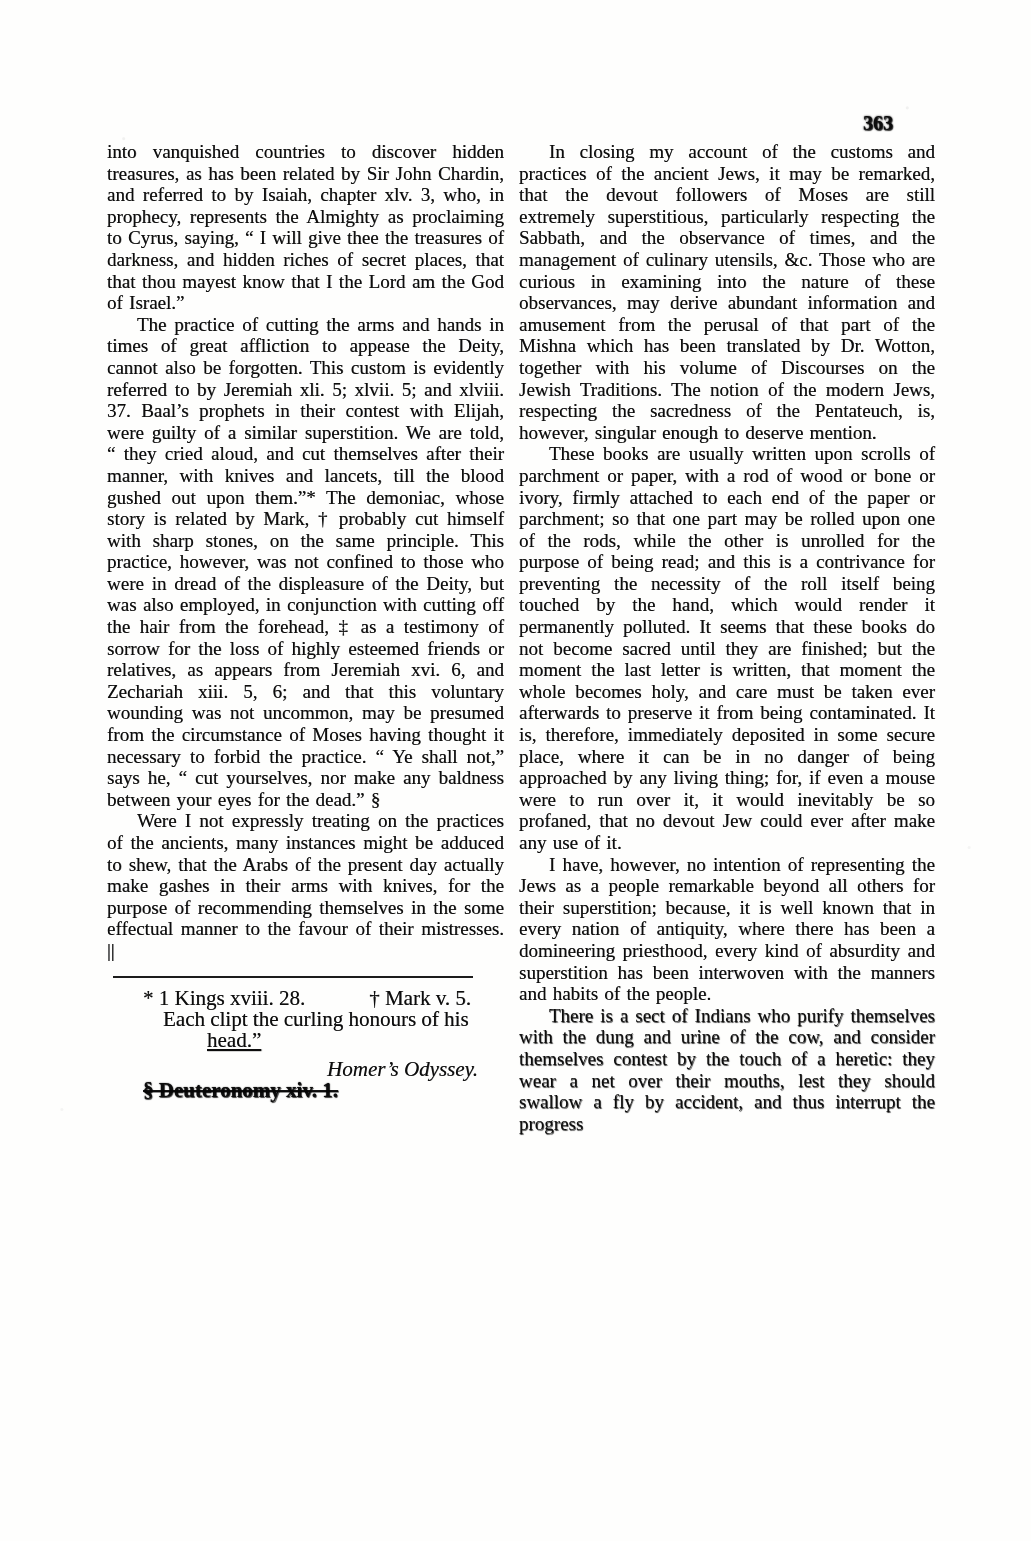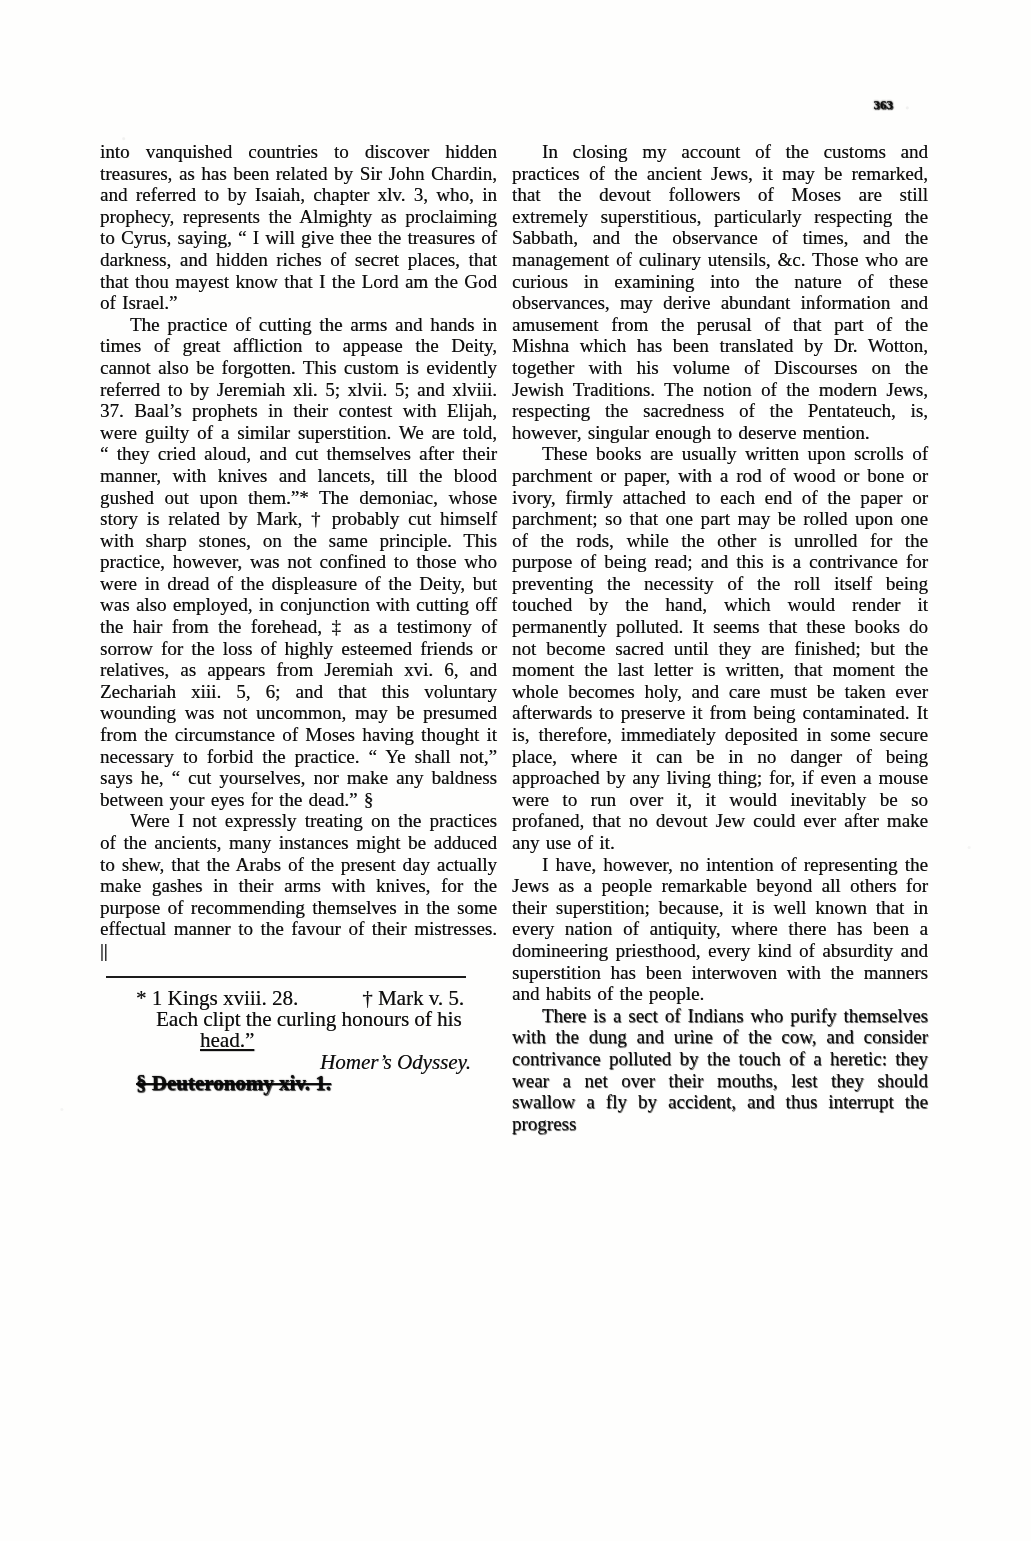--- a/index.html
+++ b/index.html
@@ -25,27 +25,27 @@
 
   .running-head {
     position: absolute; top: 96px; left: 0; right: 0; height: 34px;
   }
   .running-title {
     position: absolute; left: 0; right: 0; text-align: center;
     font-style: italic; font-weight: 700; font-size: 22px;
     letter-spacing: 0.4px;
   }
   .page-number {
-    position: absolute; right: 138px; top: 1px;
-    font-weight: 700; font-size: 13px;
+    position: absolute; right: 138px; top: 16px;
+    font-weight: 700; font-size: 20px;
     text-shadow: 0 0 2px rgba(0,0,0,0.9), 1px 1px 1px rgba(0,0,0,0.8);
   }
 
   .columns {
-    position: absolute; top: 141px; left: 100px; width: 828px;
+    position: absolute; top: 141px; left: 107px; width: 828px;
     display: flex; gap: 15px;
   }
   .col { text-align: justify; font-size: 19px; line-height: 21.6px; }
   .col-left  { width: 397px; }
   .col-right { width: 416px; }
 
   .para { margin: 0; text-indent: 30px; word-spacing: 1.5px; }
   .para.noindent { text-indent: 0; }
   .col-right .para:last-child {
     text-shadow: 0.6px 0.5px 0.8px rgba(0,0,0,0.75);
@@ -58,21 +58,21 @@
   .footnotes { font-size: 21px; line-height: 20.5px; }
   .fn-refs { display: flex; padding-left: 36px; }
   .fn-refs .ref-left { margin-right: 64px; }
   .fn-poem { margin-top: 1px; }
   .fn-poem .pl-0 { padding-left: 36px; }
   .fn-poem .pl-1 { padding-left: 100px; }
   .fn-poem .pl-2 { padding-left: 56px; }
   .fn-poem .pl-3 { padding-left: 100px; text-decoration: underline; }
   .fn-attrib {
     font-style: italic; text-align: right; padding-right: 26px;
-    margin-top: 2px;
+    margin-top: 9px;
   }
   .fn-note { padding-left: 0; }
   .fn-note.lead { text-indent: 36px; }
   .fn-note.hang { text-indent: 24px; }
   .overstruck {
     font-weight: 700;
     text-decoration: line-through;
     text-decoration-color: rgba(10,10,10,0.45);
     text-decoration-thickness: 2px;
     text-shadow: 0 0 1.2px rgba(0,0,0,0.85), 0.8px 0.6px 0.8px rgba(0,0,0,0.7);
@@ -107,17 +107,17 @@
         </div>
         <div class="fn-attrib">Homer’s Odyssey.</div>
         <div class="fn-note lead overstruck">§ Deuteronomy xiv. 1.</div>
       </div>
     </section>
 
     <section class="col col-right">
       <p class="para">In closing my account of the customs and practices of the ancient Jews, it may be remarked, that the devout followers of Moses are still extremely superstitious, particularly respecting the Sabbath, and the observance of times, and the management of culinary utensils, &amp;c. Those who are curious in examining into the nature of these observances, may derive abundant information and amusement from the perusal of that part of the Mishna which has been translated by Dr. Wotton, together with his volume of Discourses on the Jewish Traditions. The notion of the modern Jews, respecting the sacredness of the Pentateuch, is, however, singular enough to deserve mention.</p>
       <p class="para">These books are usually written upon scrolls of parchment or paper, with a rod of wood or bone or ivory, firmly attached to each end of the paper or parchment; so that one part may be rolled upon one of the rods, while the other is unrolled for the purpose of being read; and this is a contrivance for preventing the necessity of the roll itself being touched by the hand, which would render it permanently polluted. It seems that these books do not become sacred until they are finished; but the moment the last letter is written, that moment the whole becomes holy, and care must be taken ever afterwards to preserve it from being contaminated. It is, therefore, immediately deposited in some secure place, where it can be in no danger of being approached by any living thing; for, if even a mouse were to run over it, it would inevitably be so profaned, that no devout Jew could ever after make any use of it.</p>
       <p class="para">I have, however, no intention of representing the Jews as a people remarkable beyond all others for their superstition; because, it is well known that in every nation of antiquity, where there has been a domineering priesthood, every kind of absurdity and superstition has been interwoven with the manners and habits of the people.</p>
-      <p class="para">There is a sect of Indians who purify themselves with the dung and urine of the cow, and consider contrivance polluted by the touch of a heretic: they wear a net over their mouths, lest they should swallow a fly by accident, and thus interrupt the progress</p>
+      <p class="para">There is a sect of Indians who purify themselves with the dung and urine of the cow, and consider themselves contest by the touch of a heretic: they wear a net over their mouths, lest they should swallow a fly by accident, and thus interrupt the progress</p>
     </section>
 
   </main>
 </div>
 
 </body></html>

